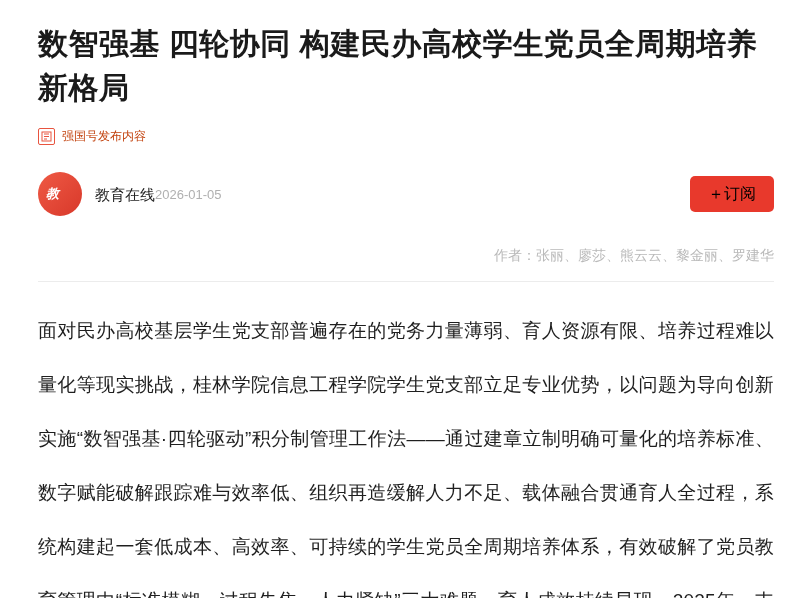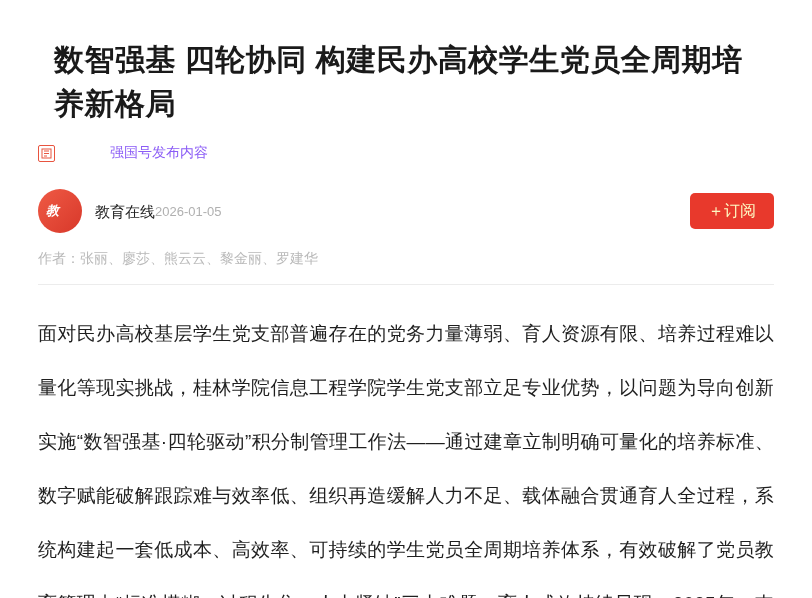--- a/index.html
+++ b/index.html
@@ -22,43 +22,42 @@
     padding: 0 38px;
     overflow: hidden;
   }
   .article-title {
     font-size: 30px;
     line-height: 44px;
     font-weight: bold;
     color: #1a1a1a;
     letter-spacing: 0.5px;
     padding-top: 22px;
-    margin: 16px;
+    margin: 0;
   }
   .source-row {
     display: flex;
     align-items: center;
     margin-top: 18px;
   }
   .source-badge-icon {
     width: 17px;
     height: 17px;
     border: 1.5px solid #e8543f;
     border-radius: 2px;
     box-sizing: border-box;
     display: flex;
     align-items: center;
     justify-content: center;
     margin-right: 7px;
   }
   .source-badge-icon svg { display: block; }
   .source-label {
-    font-size: 14px;
-    color: #8b5cf6;
-    margin-left: 48px;
+    font-size: 12px;
+    color: #c2410c;
   }
   .author-row {
     display: flex;
     align-items: center;
     margin-top: 26px;
     height: 46px;
   }
   .avatar {
     width: 44px;
     height: 44px;
@@ -94,33 +93,34 @@
   }
   .publish-date {
     font-size: 13px;
     color: #b0b0b0;
     line-height: 20px;
     margin-top: 1px;
   }
   .subscribe-btn {
     margin-left: auto;
     background: #e8392c;
-    color: #fef9c3;
+    color: #000000;
     font-size: 16px;
     border: none;
     border-radius: 5px;
     padding: 9px 18px;
     cursor: pointer;
     line-height: 18px;
     font-family: "Liberation Sans", "DejaVu Sans", sans-serif;
   }
   .authors-line {
-    margin-top: 16px;
+    margin-top: 30px;
     font-size: 14px;
     color: #b9b9b9;
+    text-align: right;
   }
   .divider {
     margin-top: 16px;
     height: 1px;
     background: #ececec;
     width: 100%;
   }
   .body-text {
     margin-top: 22px;
     font-size: 19px;

